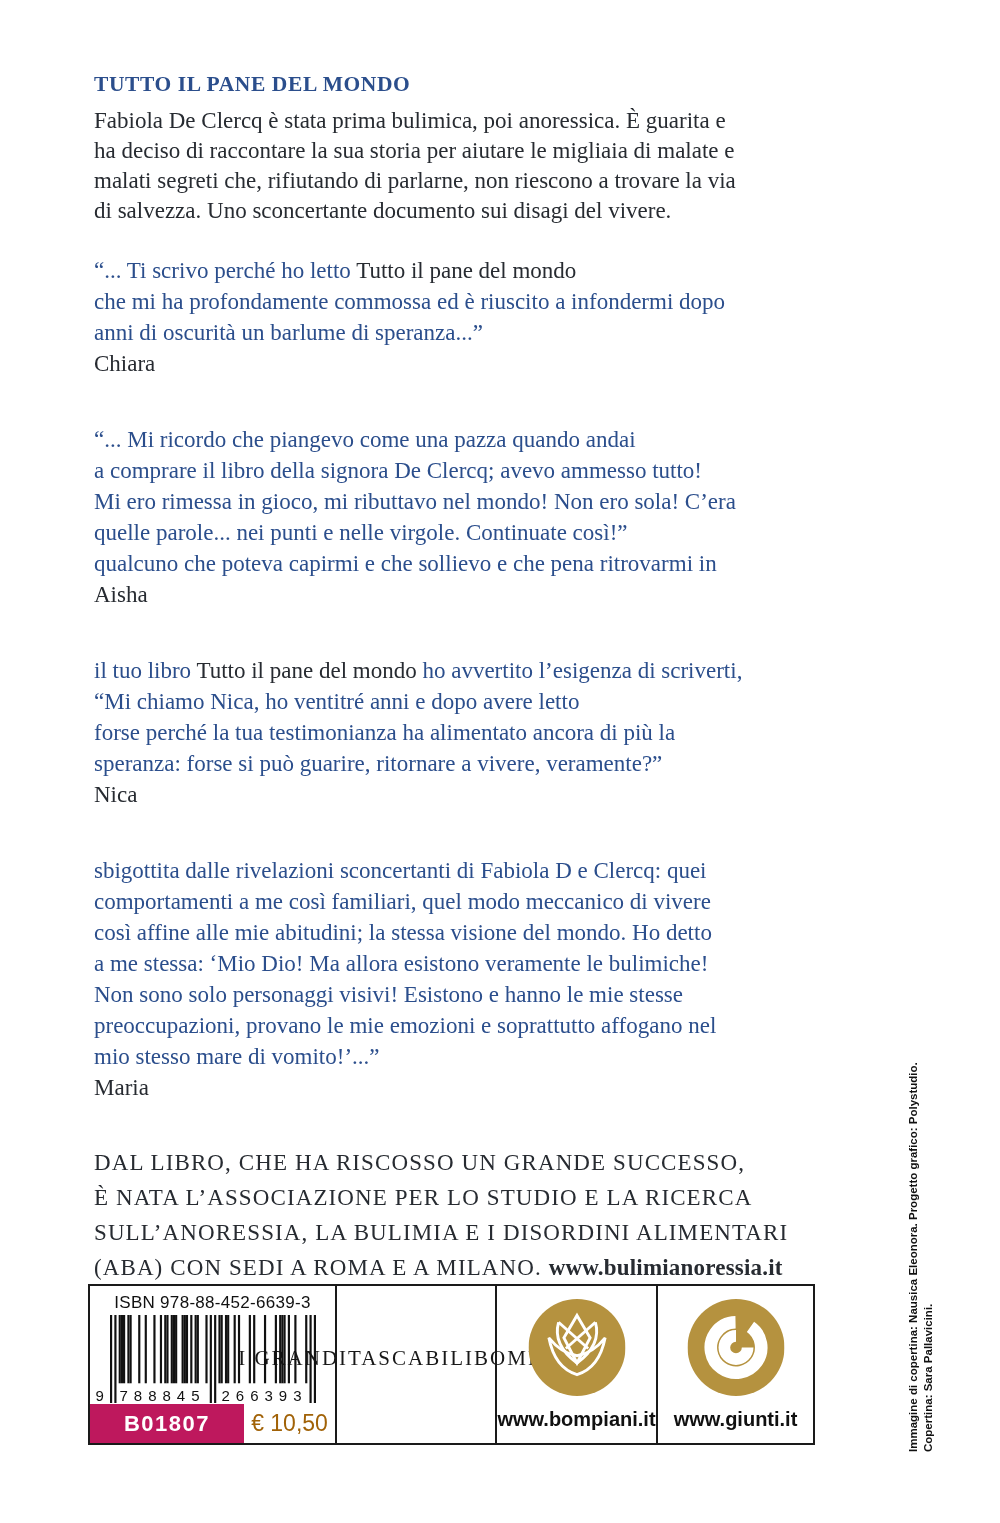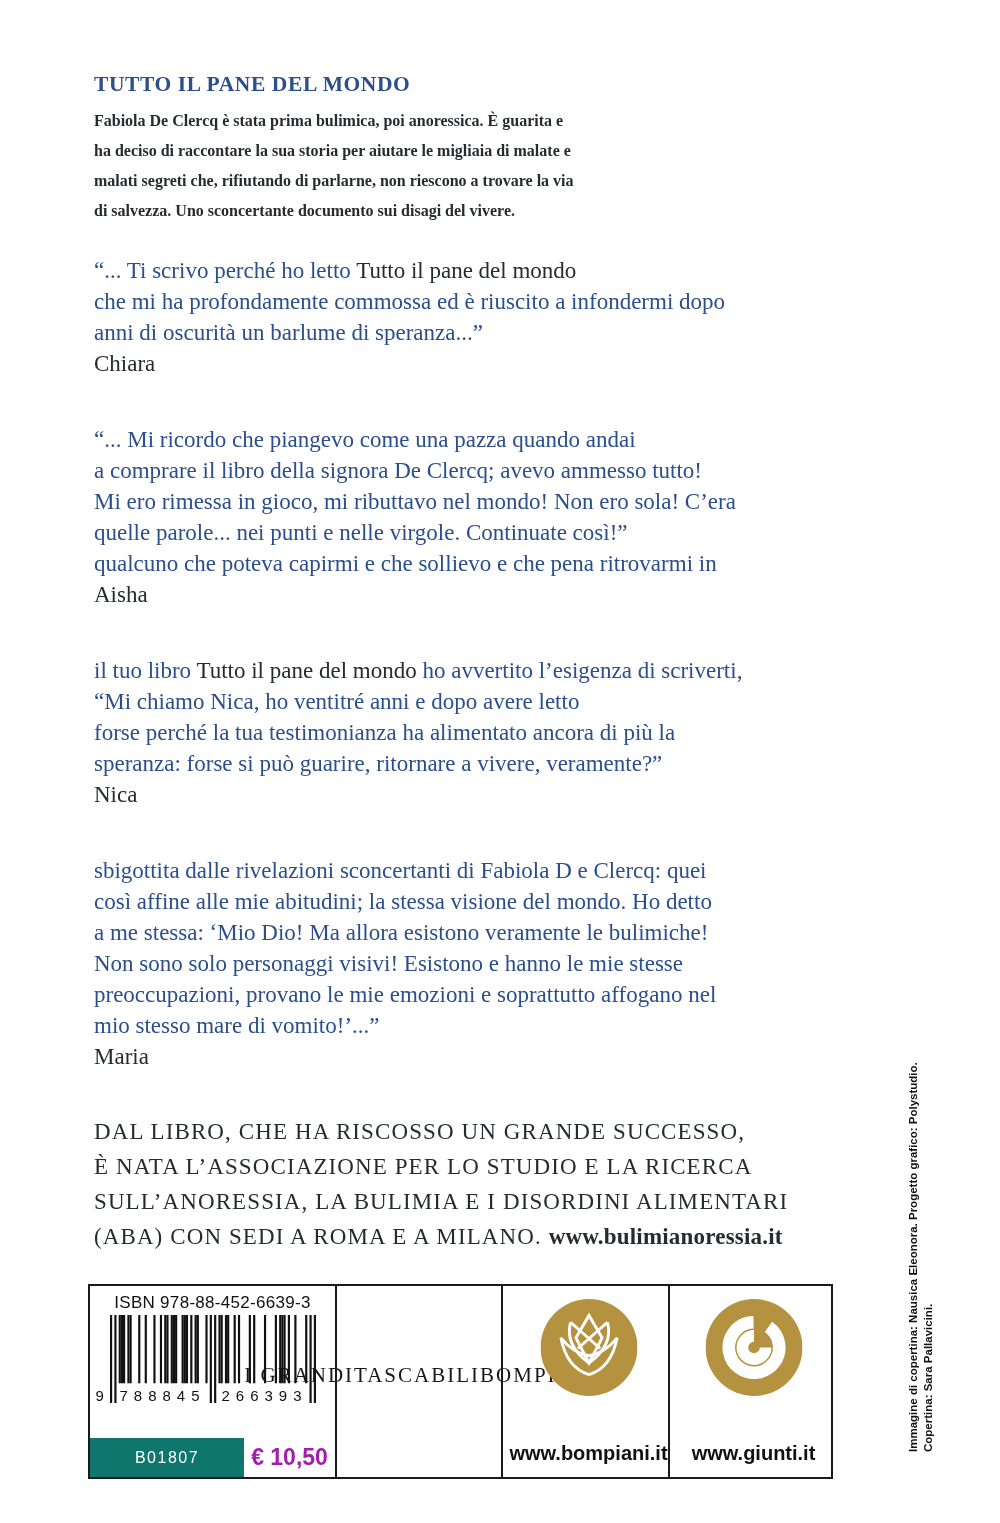--- a/index.html
+++ b/index.html
@@ -22,21 +22,21 @@
   .book-title{
     font-size:21.5px;
     letter-spacing:0.6px;
     color:var(--blue);
     font-weight:600;
     margin:0 0 9px 0;
     white-space:nowrap;
   }
   .intro{margin-bottom:29px;}
   .intro .line{
-    font-size:16px;line-height:30px;color:var(--dark);white-space:nowrap;font-weight:bold;
+    font-size:23px;line-height:30px;color:var(--dark);white-space:nowrap;
   }
   .quote{margin-bottom:45px;}
   .quote .line{
     font-size:23px;line-height:31px;white-space:nowrap;color:var(--blue);
   }
   .qt{color:var(--blue);}
   .bt{color:var(--dark);}
   .quote .name{
     font-size:23px;line-height:31px;color:var(--dark);
   }
@@ -51,26 +51,25 @@
   
   .credits{
     position:absolute;left:906px;top:1452px;width:432px;
     transform:rotate(-90deg);transform-origin:0 0;
     font-family:"Liberation Sans",sans-serif;
     font-weight:bold;font-size:11.5px;line-height:15px;color:#111;
   }
   .credits div{white-space:nowrap;}
   
   .strip{
-    position:absolute;left:88px;top:1284px;height:195px;
+    position:absolute;left:88px;top:1284px;height:161px;
     display:flex;
     border:2px solid var(--ink);
     background:#fff;
     box-sizing:border-box;
-    gap:6px;
   }
   .strip .box{box-sizing:border-box;height:100%;}
   .bc-box{width:247px;position:relative;border-right:2px solid var(--ink);}
   .isbn{
     margin-top:7px;text-align:center;
     font-family:"Liberation Sans",sans-serif;
     font-size:17px;letter-spacing:0.3px;color:#111;white-space:nowrap;
   }
   .bar-wrap{width:206px;margin:2px auto 0;position:relative;height:88px;}
   .bar-wrap svg{display:block;width:206px;height:88px;}
@@ -79,29 +78,29 @@
     font-family:"Liberation Sans",sans-serif;font-size:15px;color:#111;
   }
   .digits span{position:absolute;bottom:-1px;}
   .d-lead{left:-14px;}
   .d-left{left:7px;width:92px;text-align:center;letter-spacing:6px;}
   .d-right{left:109px;width:92px;text-align:center;letter-spacing:6px;}
   .code-row{
     position:absolute;left:0;right:0;bottom:0;height:39px;display:flex;
   }
   .code{
-    width:154px;background:#0f766e;color:#fff;
+    width:154px;background:#be185d;color:#fff;
     display:flex;align-items:center;justify-content:center;
-    font-family:"Liberation Sans",sans-serif;font-weight:normal;
-    font-size:16px;letter-spacing:1.5px;
+    font-family:"Liberation Sans",sans-serif;font-weight:bold;
+    font-size:22px;letter-spacing:1.5px;
   }
   .price{
     flex:1;display:flex;align-items:center;justify-content:center;
-    font-family:"Liberation Sans",sans-serif;font-weight:bold;
-    font-size:23px;color:#a21caf;
+    font-family:"Liberation Sans",sans-serif;font-weight:normal;
+    font-size:23px;color:#a16207;
   }
   .series{
     width:160px;border-right:2px solid var(--ink);
     display:flex;flex-direction:row;align-items:center;justify-content:center;
     padding-bottom:14px;
   }
   .series div{
     font-size:21px;letter-spacing:2px;line-height:28px;color:#181818;
     white-space:nowrap;
   }
@@ -153,20 +152,21 @@
     <div class="quote">
       <div class="line"><span class="qt">il tuo libro </span><span class="bt">Tutto il pane del mondo</span><span class="qt"> ho avvertito l’esigenza di scriverti,</span></div>
       <div class="line qt">“Mi chiamo Nica, ho ventitré anni e dopo avere letto</div>
       <div class="line qt">forse perché la tua testimonianza ha alimentato ancora di più la</div>
       <div class="line qt">speranza: forse si può guarire, ritornare a vivere, veramente?”</div>
       <div class="name">Nica</div>
     </div>
 
     <div class="quote">
       <div class="line qt">sbigottita dalle rivelazioni sconcertanti di Fabiola D e Clercq: quei</div>
+      <div class="line qt">comportamenti a me così familiari, quel modo meccanico di vivere</div>
       <div class="line qt">così affine alle mie abitudini; la stessa visione del mondo. Ho detto</div>
       <div class="line qt">a me stessa: ‘Mio Dio! Ma allora esistono veramente le bulimiche!</div>
       <div class="line qt">Non sono solo personaggi visivi! Esistono e hanno le mie stesse</div>
       <div class="line qt">preoccupazioni, provano le mie emozioni e soprattutto affogano nel</div>
       <div class="line qt">mio stesso mare di vomito!’...”</div>
       <div class="name">Maria</div>
     </div>
 
     <div class="assoc">
       <div class="line">DAL LIBRO, CHE HA RISCOSSO UN GRANDE SUCCESSO,</div>

